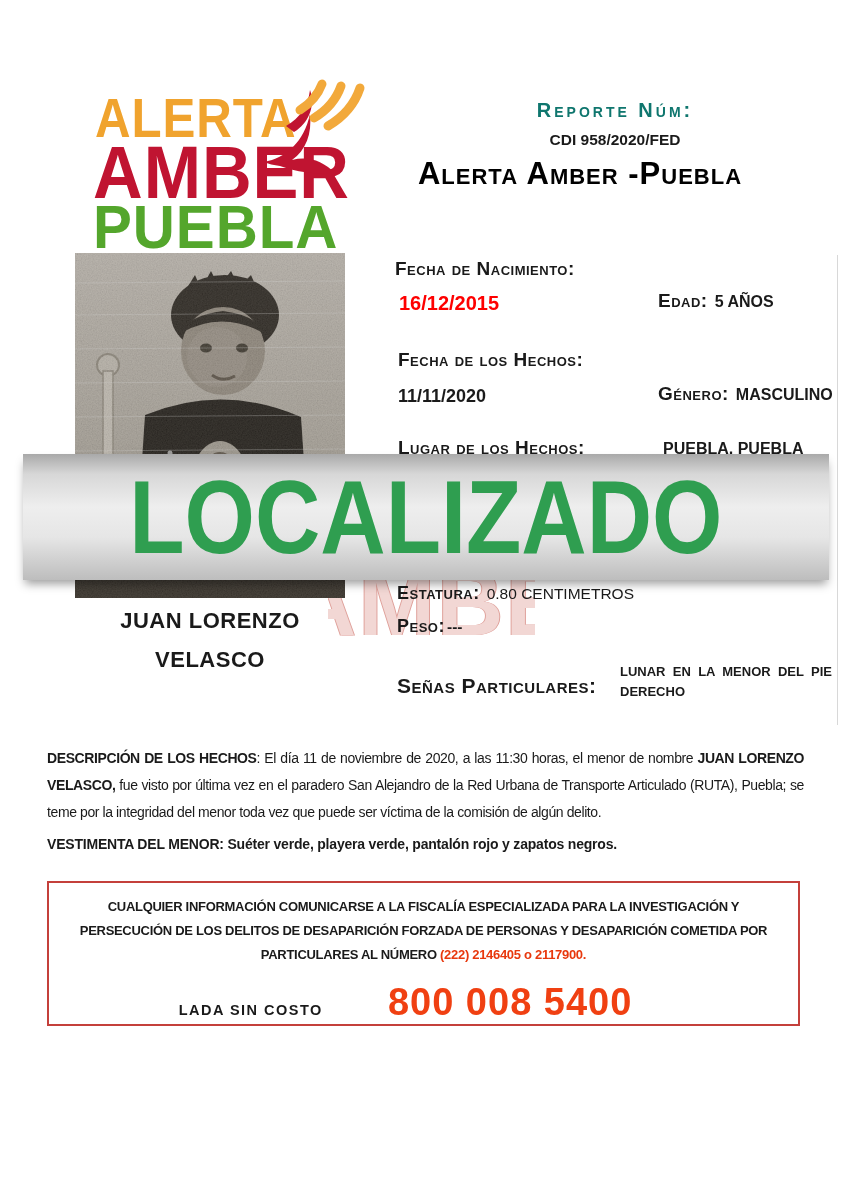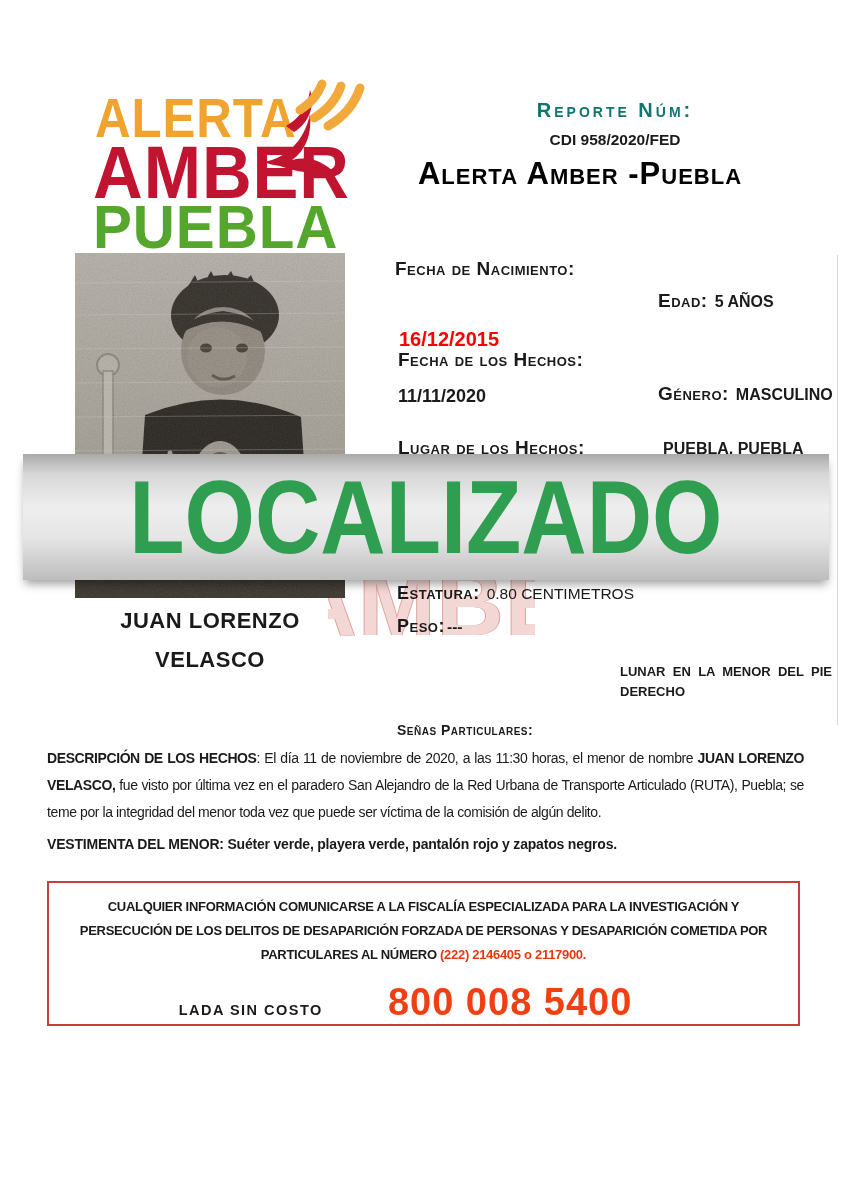--- a/index.html
+++ b/index.html
@@ -25,37 +25,37 @@
     font-variant:small-caps; font-weight:800; font-size:31px; letter-spacing:1px; color:#000;}
 
   
   .photo{left:75px; top:253px; width:270px; height:345px; z-index:2;}
   .photo svg{display:block;}
 
   
   .flabel{font-variant:small-caps; font-weight:800; font-size:19px; letter-spacing:.5px; white-space:nowrap; z-index:3;}
   .fvalue{white-space:nowrap; z-index:3;}
   .birth-label {left:395px; top:258px;}
-  .birth-value {left:399px; top:292px; font-size:20px; font-weight:700;margin-top:36px;}
+  .birth-value {left:399px; top:292px; font-size:20px; font-weight:700;}
   .age-row     {left:658px; top:290px;}
   .events-label{left:398px; top:349px;}
   .events-value{left:398px; top:386px; font-size:18px; font-weight:600;}
   .gender-row  {left:658px; top:383px;}
   .place-label {left:398px; top:437px;}
   .place-value {left:663px; top:440px; font-size:16px; font-weight:700;}
   .inline-label{font-variant:small-caps; font-weight:800; font-size:19px; letter-spacing:.5px;}
   .inline-value{font-size:16px; font-weight:600; margin-left:7px;}
 
   .height-row{left:397px; top:583px; z-index:3; white-space:nowrap;}
   .height-row .inline-label{font-size:18px;}
   .height-row .inline-value{font-size:15.5px; font-weight:500;}
   .weight-row{left:397px; top:616px; z-index:3; white-space:nowrap;}
   .weight-row .inline-label{font-size:18px;}
   .weight-row .inline-value{font-size:15.5px; font-weight:700; margin-left:2px;}
-  .marks-label{left:397px; top:674px; font-size:14px;margin-top:48px;}
+  .marks-label{left:397px; top:674px; font-size:21px;}
   .marks-value{left:620px; top:662px; width:212px; font-size:13px; font-weight:700;
     line-height:20px; text-align:justify; z-index:3;}
 
   .vrule{left:837px; top:255px; width:1px; height:470px; background:#d8d8d8;}
 
   
   .watermark{left:328px; top:577px; width:207px; height:78px; overflow:hidden; z-index:1;}
   .watermark span{position:absolute; left:-38px; top:-26px; font-size:92px; font-weight:800;
     color:#f2d7d4; text-shadow:1px 0 0 #dfa09a, -1px 0 0 #dfa09a; letter-spacing:2px;}
 

